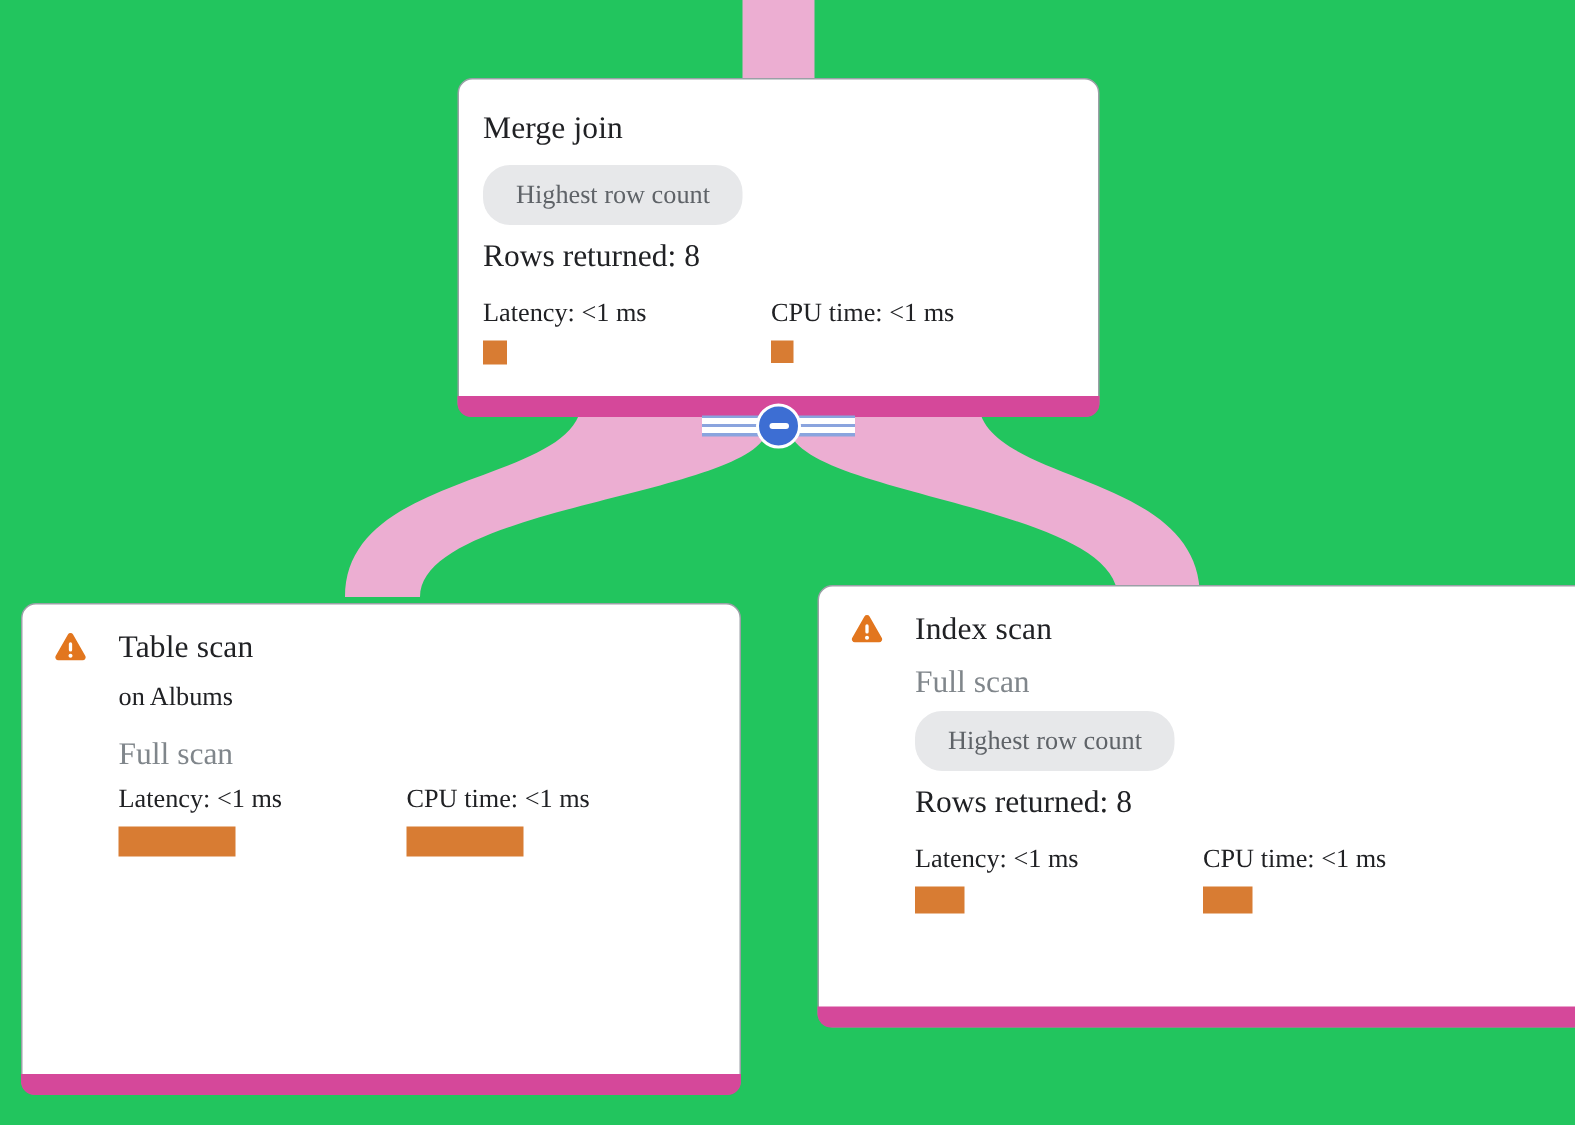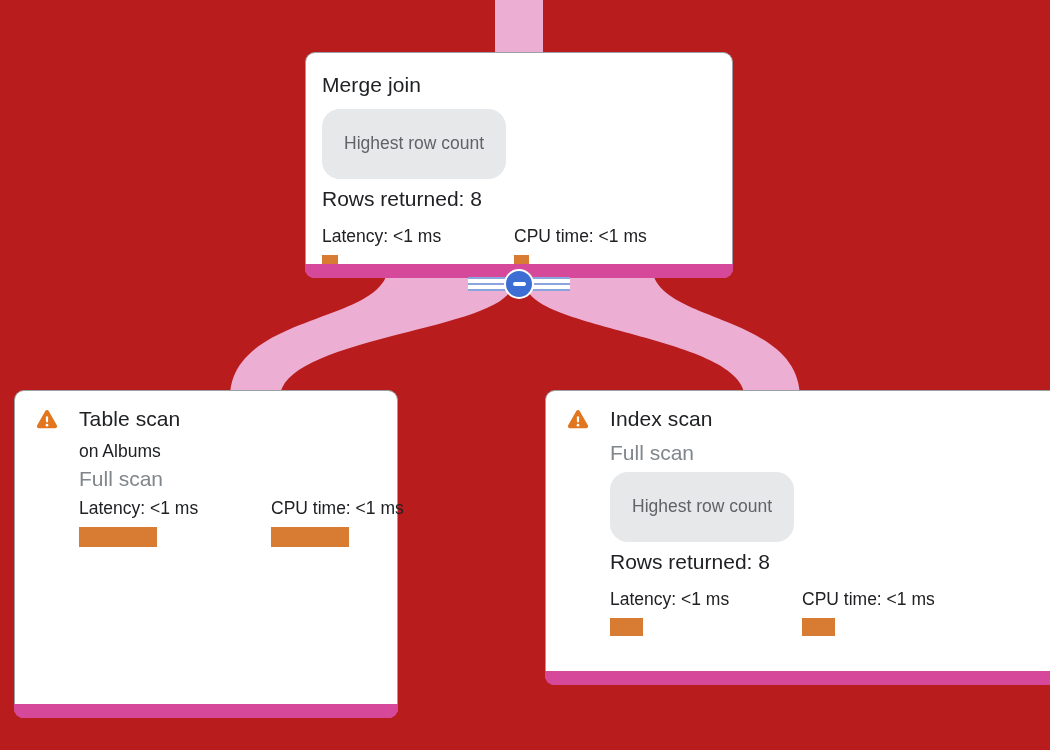--- a/index.html
+++ b/index.html
@@ -1,38 +1,38 @@
 <!DOCTYPE html>
 <html><head>
 <meta charset="utf-8">
 <style>
   html,body{margin:0;padding:0;}
   .canvas{
-    position:relative;width:1050px;height:750px;background:#b91c1c;overflow:hidden;
-    font-family:Liberation Sans, sans-serif;color:#202124;
+    position:relative;width:1050px;height:750px;background:#22c55e;overflow:hidden;
+    font-family:Liberation Serif, serif;color:#202124;
   }
   
   .edge-top{position:absolute;left:495px;top:0;width:48px;height:58px;background:#ecaed2;z-index:1;}
   .edges-svg{position:absolute;left:0;top:0;z-index:1;}
   
   .card{position:absolute;background:#ffffff;border:1.5px solid #9aa0a6;border-radius:10px;box-sizing:border-box;z-index:2;}
   .card-merge{left:305px;top:52px;width:428px;height:226px;}
-  .card-table{left:14px;top:390px;width:384px;height:328px;}
+  .card-table{left:14px;top:402px;width:480px;height:328px;}
   .card-index{left:545px;top:390px;width:525px;height:295px;}
   .accent{position:absolute;left:-1px;right:-1px;bottom:-1px;height:14px;background:#d5489a;border-radius:0 0 9px 9px;}
   .mbody{padding:16px 20px 0 16px;}
   .chead{display:flex;padding:14px 20px 0 20px;}
   .warn-col{width:44px;flex:0 0 44px;padding-top:4px;}
   .ccontent{flex:1;min-width:0;}
   .title{font-size:21px;font-weight:500;color:#202124;margin:4px 0 12px;letter-spacing:.1px;}
   .card-table .title,.card-index .title{margin:2px 0 10px;}
-  .subtitle{font-size:17.5px;color:#202124;margin:0 0 5px;}
+  .subtitle{font-size:17.5px;color:#202124;margin:0 0 15px;}
   .muted{font-size:21px;color:#80868b;margin:0 0 7px;}
   .pill{display:table;background:#e7e8ea;color:#5f6368;font-size:17.5px;line-height:1;
-        padding:26px 22px;border-radius:18px;margin:0 0 7px;text-align:right;}
+        padding:11px 22px;border-radius:18px;margin:0 0 7px;text-align:right;}
   .rows{font-size:21px;margin:8px 0 15px;}
   .metrics{display:flex;}
   .metric{width:192px;flex:0 0 192px;}
   .metric-label{font-size:17.5px;margin:0 0 8px;white-space:nowrap;}
   .bar{background:#d87c33;}
   .metric + .metric .bar{margin-top:6px;}
   
   .stripes{position:absolute;left:468px;top:277px;width:102px;height:14px;z-index:3;
     background:linear-gradient(to bottom,#8aa4de 0 2px,#ffffff 2px 6px,#8aa4de 6px 8px,#ffffff 8px 12px,#8aa4de 12px 14px);}
   .collapse-btn{position:absolute;left:504px;top:269px;width:30px;height:30px;border-radius:50%;

